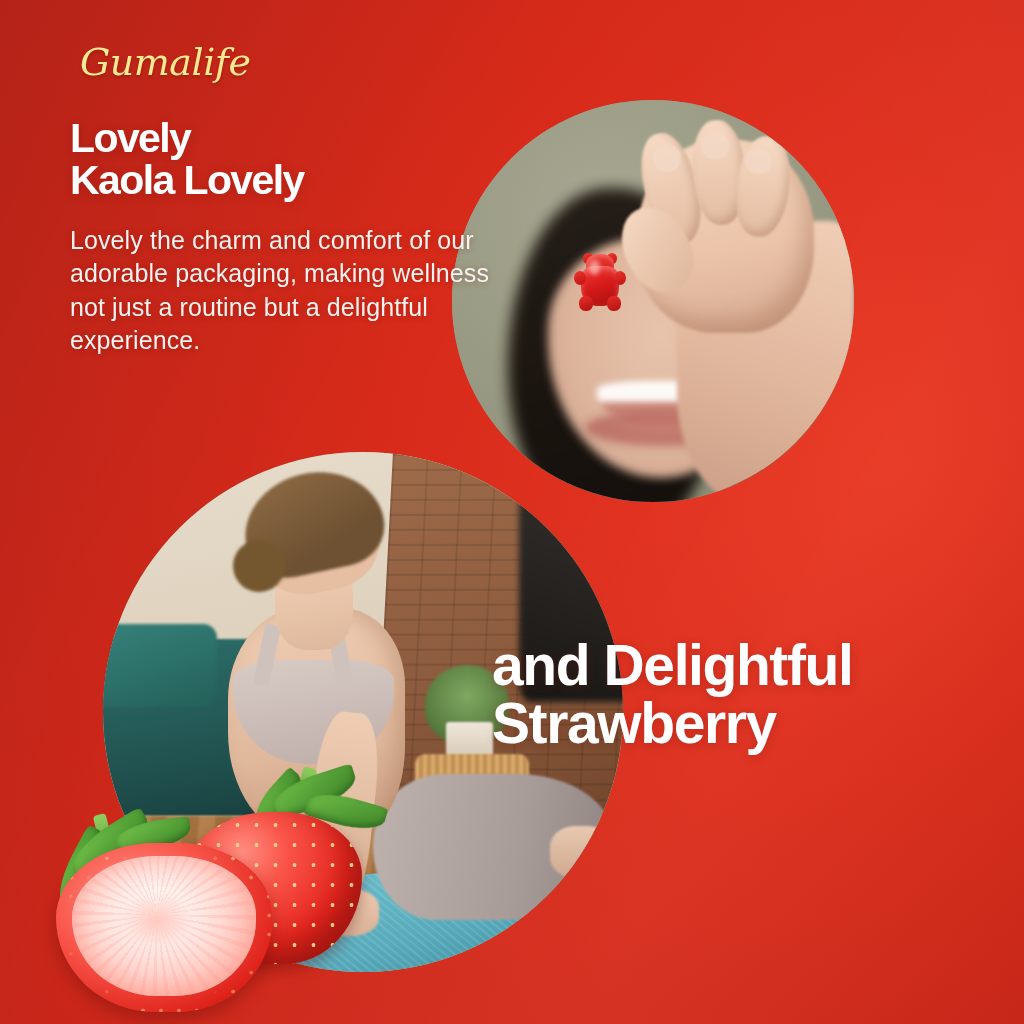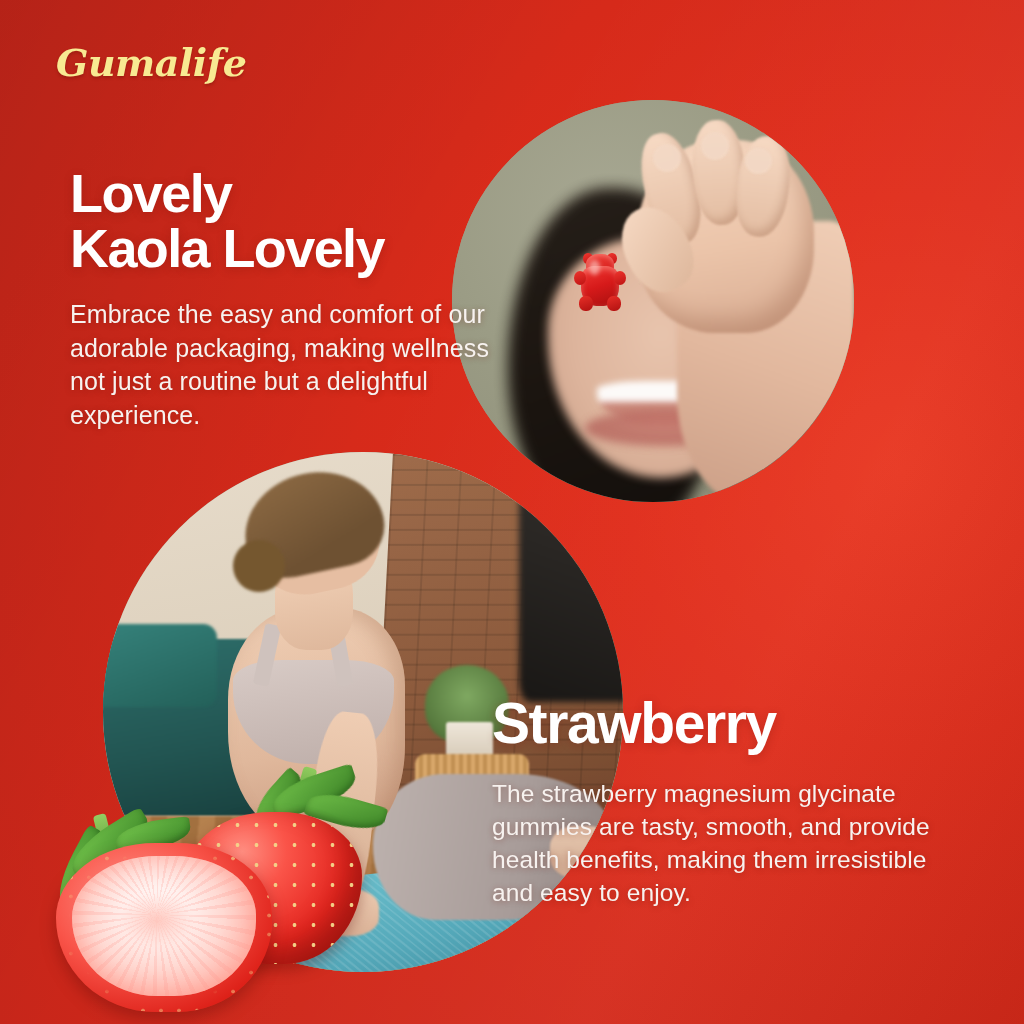--- a/index.html
+++ b/index.html
@@ -14,23 +14,23 @@
       radial-gradient(circle at 88% 46%, #E8351F 0%, #E02D1B 26%, #D62A1A 52%, #C8261A 100%);
   }
   
   #poster:after{
     content:"";position:absolute;inset:0;pointer-events:none;
     background:linear-gradient(118deg, rgba(0,0,0,.10) 0%, rgba(0,0,0,0) 38%, rgba(255,255,255,.045) 72%, rgba(0,0,0,.07) 100%);
   }
 
   
   .logo{
-    position:absolute;left:56px;top:40px;
+    position:absolute;left:80px;top:40px;
     font-family:"DejaVu Serif", serif;
-    font-size:38px;font-weight:700;font-style:italic;
+    font-size:38px;font-weight:400;font-style:italic;
     letter-spacing:-.5px;
     color:#F8EA92;
     text-shadow:0 2px 3px rgba(120,20,10,.45);
     z-index:40;
   }
 
   
   .circle{position:absolute;border-radius:50%;overflow:hidden;}
 
   
@@ -231,21 +231,21 @@
   .block{position:absolute;z-index:30;}
   #block-koala{left:70px;top:118px;width:430px;}
   #block-strawberry{left:492px;top:578px;width:470px;}
 
   .headline{
     color:#fff;font-weight:700;line-height:1.02;
     letter-spacing:-1.6px;
     text-shadow:0 2px 10px rgba(120,20,10,.30);
     margin:0;
   }
-  #block-koala .headline{font-size:54px;margin-top:48px;}
+  #block-koala .headline{font-size:41px;}
   #block-strawberry .headline{font-size:57px;letter-spacing:-1.4px;}
 
   .body-copy{
     color:#F7F2EF;font-size:25px;line-height:1.34;
     margin:0;font-weight:400;letter-spacing:.1px;
     text-shadow:0 1px 6px rgba(110,20,10,.38);
   }
   #block-koala .body-copy{margin-top:22px;}
   #block-strawberry .body-copy{margin-top:26px;font-size:24.5px;}
 </style>
@@ -334,25 +334,24 @@
       <div class="core"></div>
       <div class="rimseeds"></div>
     </div>
   </div>
 
   <div class="block" id="block-koala">
     <h2 class="headline">
       <span>Lovely</span><br>
       <span>Kaola Lovely</span>
     </h2>
-    <p class="body-copy">Embrace the easy and comfort of our adorable packaging, making wellness not just a routine but a delightful experience.</p>
+    <p class="body-copy">Lovely the charm and comfort of our adorable packaging, making wellness not just a routine but a delightful experience.</p>
   </div>
 
   <div class="block" id="block-strawberry">
     <h2 class="headline">
       <br>
-      <br>
+      <span>and Delightful</span><br>
       <span>Strawberry</span>
     </h2>
-    <p class="body-copy">The strawberry magnesium glycinate gummies are tasty, smooth, and provide health benefits, making them irresistible and easy to enjoy.</p>
   </div>
 
 </div>
 
 </body></html>

